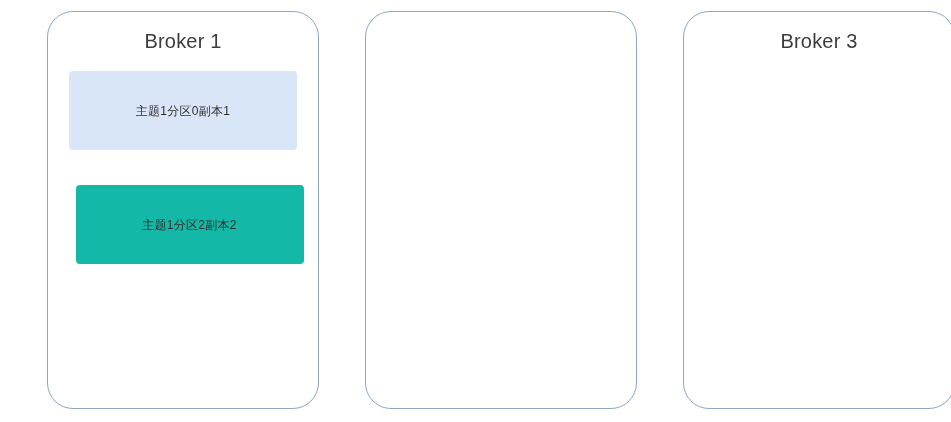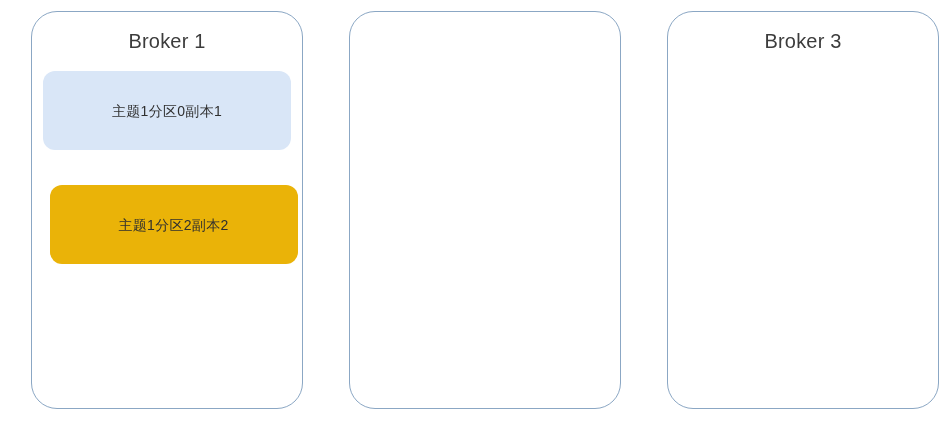--- a/index.html
+++ b/index.html
@@ -23,21 +23,21 @@
 
   .broker-row {
     position: absolute;
     left: 0;
     top: 0;
     width: 951px;
     height: 422px;
     display: flex;
     justify-content: space-between;
     align-items: flex-start;
-    padding: 11px 17px 14px 31px;
+    padding: 11px 17px 14px 47px;
     box-sizing: border-box;
     gap: 46px;
   }
 
   .broker {
     position: relative;
     box-sizing: border-box;
     flex: 0 0 272px;
     width: 272px;
     height: 398px;
@@ -64,36 +64,36 @@
     margin-top: 17px;
     width: 100%;
     display: flex;
     flex-direction: column;
     align-items: center;
     gap: 35px;
   }
 
   .replica {
     box-sizing: border-box;
-    width: 248px;
+    width: 228px;
     height: 79px;
-    border-radius: 12px;
+    border-radius: 4px;
     display: flex;
     align-items: center;
     justify-content: center;
-    font-size: 14px;
+    font-size: 12px;
     line-height: 24px;
     color: #2f2f2f;
     letter-spacing: 0.3px;
     white-space: nowrap;
   }
 
   .replica.p0 { background: #d9e6f7; }
   .replica.p1 { background: #fce7d2; }
-  .replica.p2 { background: #eab308; margin-left: 13px; }
+  .replica.p2 { background: #14b8a6; margin-left: 13px; }
 </style>
 </head>
 <body>
 
 <div id="canvas">
   <div class="broker-row">
 
     <div class="broker">
       <div class="broker-title">Broker 1</div>
       <div class="replica-stack">

